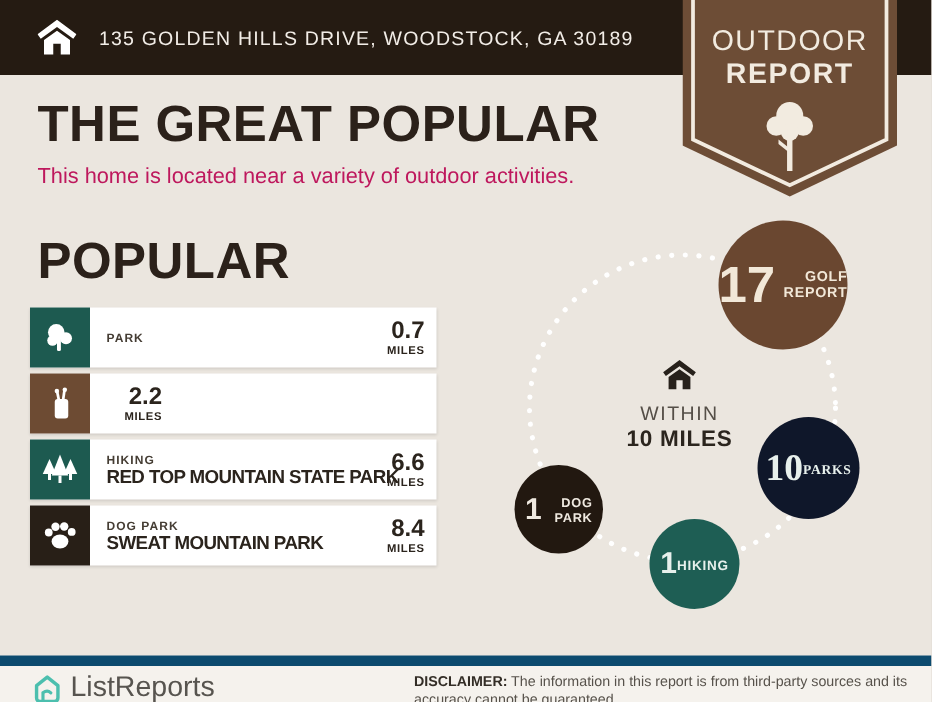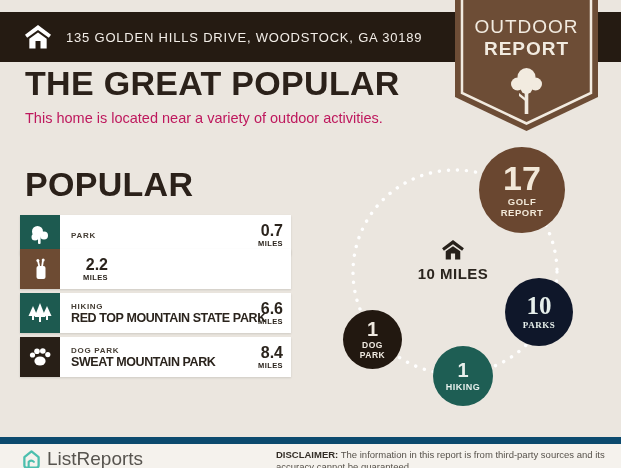--- a/index.html
+++ b/index.html
@@ -1,49 +1,49 @@
 <!DOCTYPE html>
 <html><head>
 <meta charset="utf-8">
 <style>
   html,body{margin:0;padding:0;}
   body{font-family:"Liberation Sans",sans-serif;background:#d8d3cc;}
   .page{position:relative;width:621px;height:468px;background:#ebe6df;overflow:hidden;}
 
   
-  .header{position:absolute;left:0;top:12px;width:621px;height:50px;background:#251b12;display:flex;align-items:center;}
+  .header{position:absolute;left:0;top:0;width:621px;height:50px;background:#251b12;display:flex;align-items:center;}
   .header .house{margin-left:25px;width:26px;height:24px;flex:0 0 auto;}
   .header .addr{margin-left:15px;color:#f2ede7;font-size:13px;letter-spacing:0.8px;}
 
   
   .badge{position:absolute;left:455px;top:0;width:143px;height:133px;}
   .badge svg{display:block;}
 
   
   .title{position:absolute;left:25px;top:64px;font-size:34px;font-weight:800;color:#2b211a;letter-spacing:0.3px;}
   .subtitle{position:absolute;left:25px;top:110px;font-size:14.5px;color:#be185d;}
 
   
-  .popular-heading{position:absolute;left:25px;top:155px;font-size:34px;font-weight:800;color:#2b211a;letter-spacing:0.3px;margin-top:10px;}
+  .popular-heading{position:absolute;left:25px;top:155px;font-size:34px;font-weight:800;color:#2b211a;letter-spacing:0.3px;}
   .row{position:absolute;left:20px;width:271px;height:40px;background:#ffffff;box-shadow:0 1px 2px rgba(0,0,0,0.12);display:flex;align-items:center;}
   .row .iconbox{width:40px;height:40px;flex:0 0 auto;display:flex;align-items:center;justify-content:center;}
   .iconbox.teal{background:#1d5a50;}
   .iconbox.brown{background:#6d4b33;}
   .iconbox.dark{background:#281f17;}
   .row .txt{margin-left:11px;flex:1 1 auto;min-width:0;}
   .row .cat{font-size:8px;font-weight:bold;color:#453d34;letter-spacing:0.7px;}
   .row .nm{font-size:12.5px;font-weight:800;color:#2b241d;letter-spacing:-0.4px;white-space:nowrap;}
   .row .dist{flex:0 0 auto;width:48px;text-align:right;padding-right:8px;}
   .row .num{font-size:16px;font-weight:800;color:#2b241d;line-height:1;}
   .row .unit{font-size:7.5px;font-weight:bold;color:#2b241d;letter-spacing:0.4px;}
-  .r0{top:215px;} .r1{top:249px;} .r2{top:293px;} .r3{top:337px;}
+  .r0{top:205px;} .r1{top:249px;} .r2{top:293px;} .r3{top:337px;}
 
   
   .ring{position:absolute;left:351px;top:168px;}
-  .bubble{position:absolute;border-radius:50%;display:flex;flex-direction:column;align-items:center;justify-content:center;text-align:center;}
+  .bubble{position:absolute;border-radius:50%;display:flex;align-items:center;justify-content:center;text-align:right;}
   .bubble .cnt{line-height:1;font-weight:bold;}
   .bubble .lbl{font-weight:bold;letter-spacing:0.5px;line-height:1.15;margin-top:2px;}
   .b-golf{left:479px;top:147px;width:86px;height:86px;background:#6a4730;color:#f2e8d8;}
   .b-golf .cnt{font-size:34px;} .b-golf .lbl{font-size:9.5px;width:60px;}
   .b-parks{left:505px;top:278px;width:68px;height:68px;background:#0f172a;color:#e7f0ec;font-family:Liberation Serif, serif;}
   .b-parks .cnt{font-size:25px;} .b-parks .lbl{font-size:9px;}
   .b-dog{left:343px;top:310px;width:59px;height:59px;background:#221810;color:#efe9e0;}
   .b-dog .cnt{font-size:20px;} .b-dog .lbl{font-size:8.5px;width:34px;}
   .b-hike{left:433px;top:346px;width:60px;height:60px;background:#1e5e54;color:#e7f0ec;}
   .b-hike .cnt{font-size:20px;} .b-hike .lbl{font-size:9px;}
@@ -173,20 +173,21 @@
 
   <svg class="ring" width="208" height="208">
     <circle cx="104" cy="104" r="102" fill="none" stroke="#ffffff" stroke-width="3.4" stroke-linecap="round" stroke-dasharray="0.1 9"></circle>
   </svg>
 
   <div class="within">
     <svg class="house" viewBox="0 0 24 22">
       <path d="M12 0 L24 9 L22 11.8 L12 4.6 L2 11.8 L0 9 Z" fill="#27211b"></path>
       <path d="M4 12.5 L12 6.8 L20 12.5 L20 21.5 L14.3 21.5 L14.3 14.8 L9.7 14.8 L9.7 21.5 L4 21.5 Z" fill="#27211b"></path>
     </svg>
+    <div class="w1">WITHIN</div>
     <div class="w2">10 MILES</div>
   </div>
 
   <div class="bubble b-golf">
     <div class="cnt">17</div>
     <div class="lbl">GOLF REPORT</div>
   </div>
   <div class="bubble b-parks">
     <div class="cnt">10</div>
     <div class="lbl">PARKS</div>

